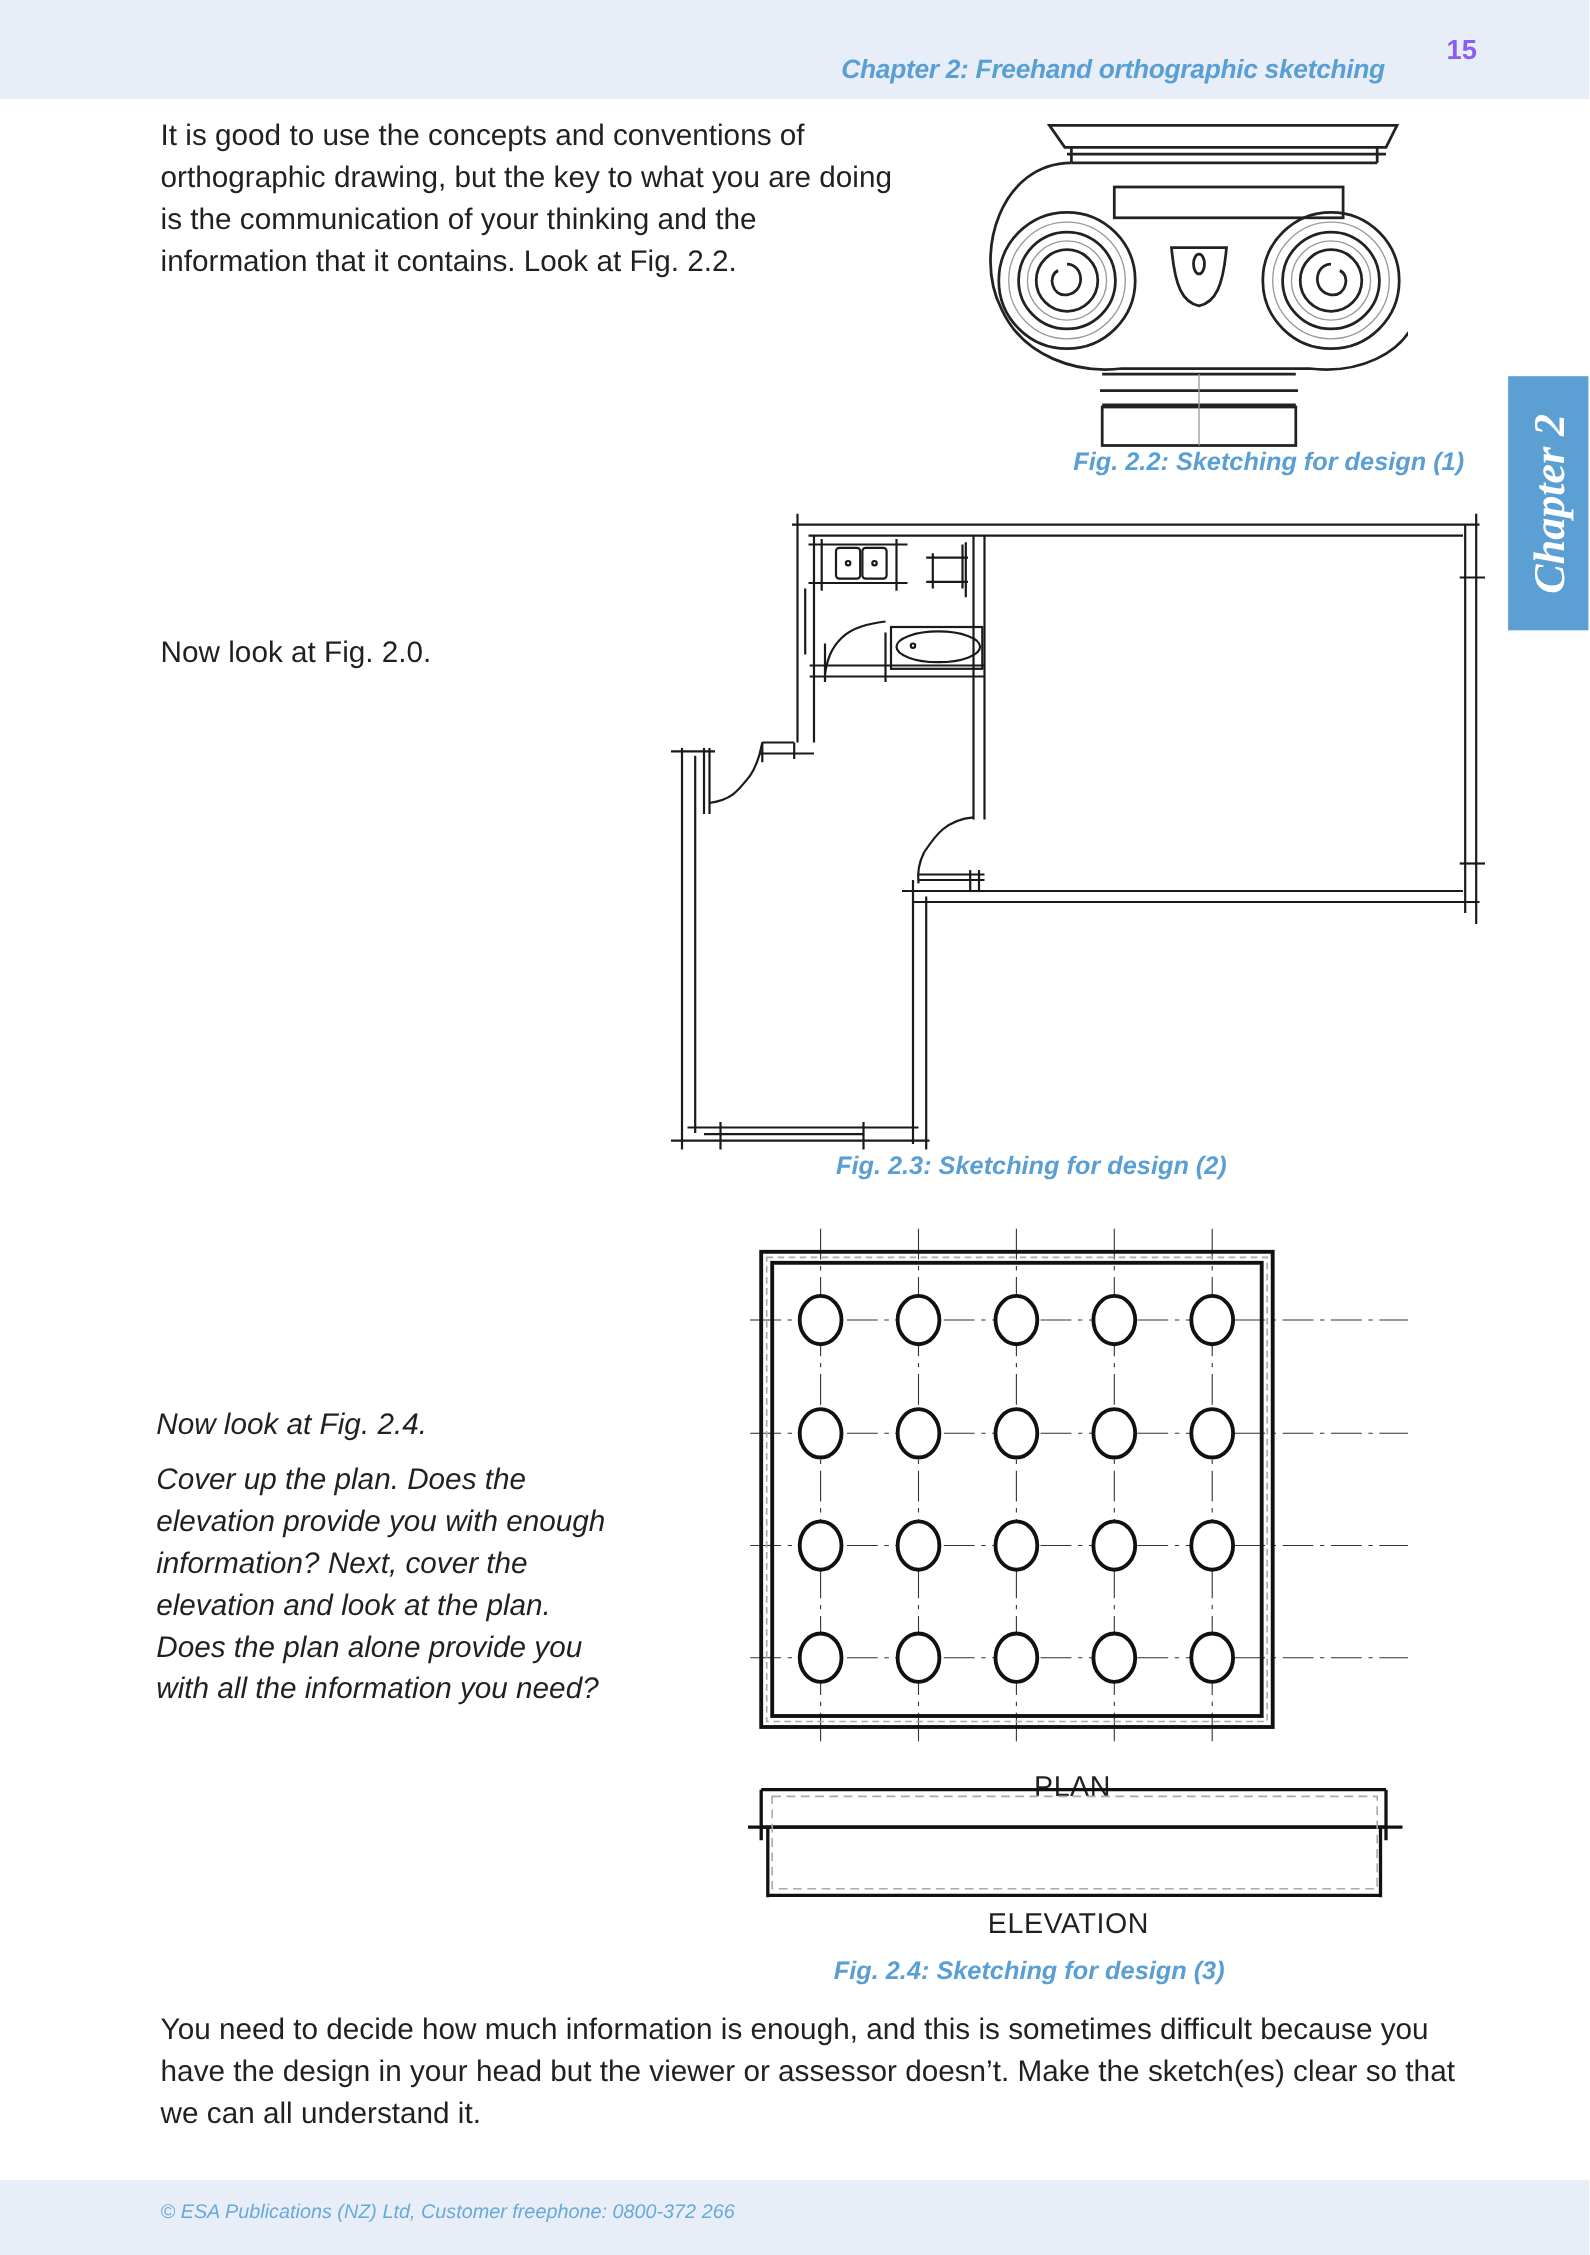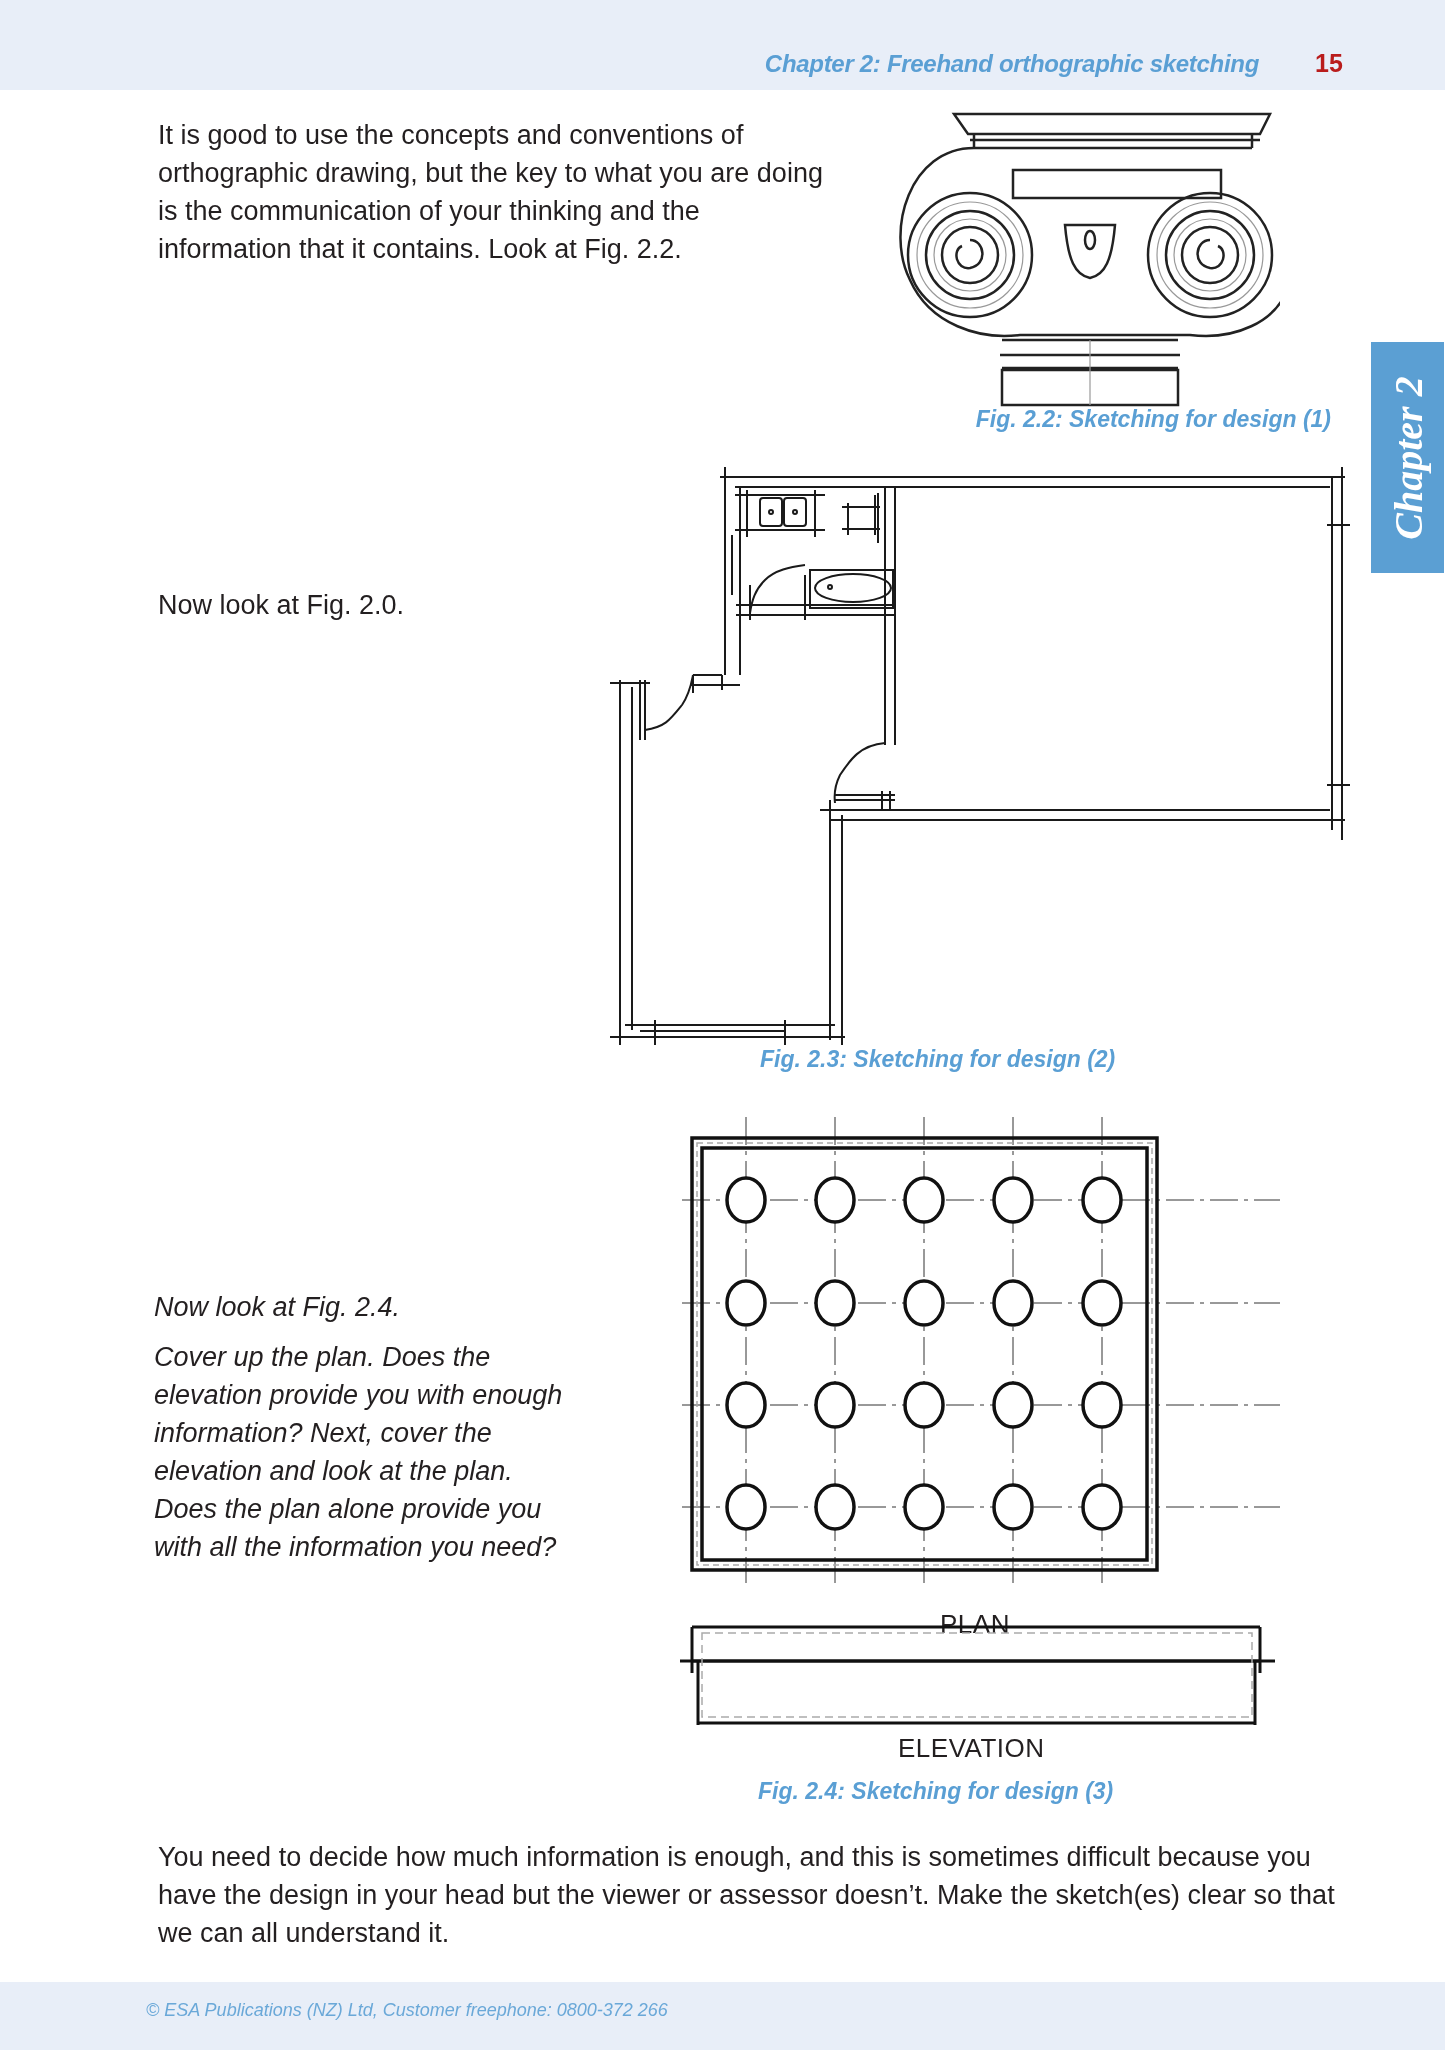--- a/index.html
+++ b/index.html
@@ -1,28 +1,28 @@
 <!DOCTYPE html>
 <html><head>
 <meta charset="utf-8">
 <style>
   html, body { margin:0; padding:0; }
   body { width:1445px; height:2050px; position:relative; background:#ffffff; overflow:hidden;
          font-family:"Liberation Sans", "DejaVu Sans", sans-serif; color:#231f20; }
   .header-band { position:absolute; left:0; top:0; width:1445px; height:90px; background:#e8eef8; }
   .running-head { position:absolute; right:186px; top:50px; font-style:italic; font-weight:bold;
                   font-size:24px; color:#5a9fd4; letter-spacing:-0.3px; }
-  .page-number { position:absolute; left:1315px; top:49px; font-weight:bold; font-size:25px; color:#b91c1c; }
+  .page-number { position:absolute; left:1315px; top:32px; font-weight:bold; font-size:25px; color:#8b5cf6; }
   .footer-band { position:absolute; left:0; top:1982px; width:1445px; height:68px; background:#e8eef8; }
   .footer-text { position:absolute; left:146px; top:2000px; font-style:italic; font-size:18px; color:#6aa8d8; }
   .chapter-tab { position:absolute; left:1371px; top:342px; width:73px; height:231px; background:#5b9fd3; }
   .chapter-tab-text { position:absolute; left:50%; top:50%; transform:translate(-50%,-50%) rotate(-90deg);
                       white-space:nowrap; font-family:"Liberation Serif","DejaVu Serif",serif; font-style:italic;
                       font-weight:bold; font-size:40px; color:#ffffff; }
-  .body-text { position:absolute; font-size:27px; line-height:38px; color:#231f20; margin:12px; }
+  .body-text { position:absolute; font-size:27px; line-height:38px; color:#231f20; margin:0; }
   .body-text p { margin:0 0 12px 0; }
   .caption { position:absolute; font-style:italic; font-weight:bold; font-size:23px; color:#5a9fd4; white-space:nowrap; }
   .fig { position:absolute; }
   .fig svg { display:block; }
   .label { position:absolute; font-size:26px; color:#231f20; letter-spacing:0.5px; }
 </style>
 </head>
 <body>
 
 <div class="header-band"></div>

